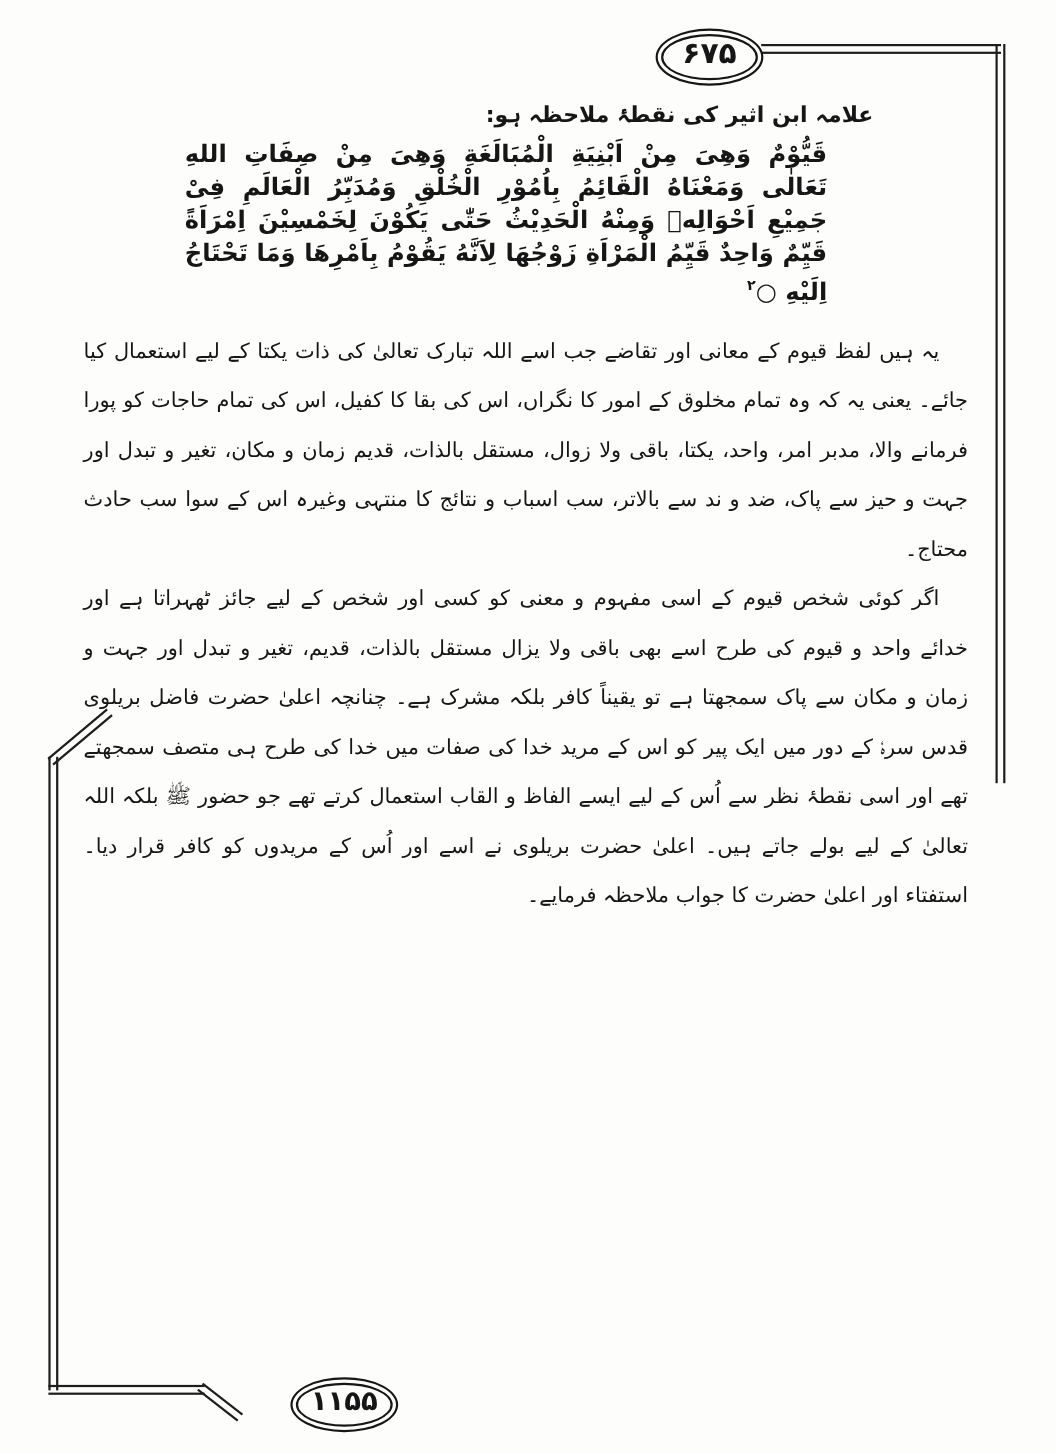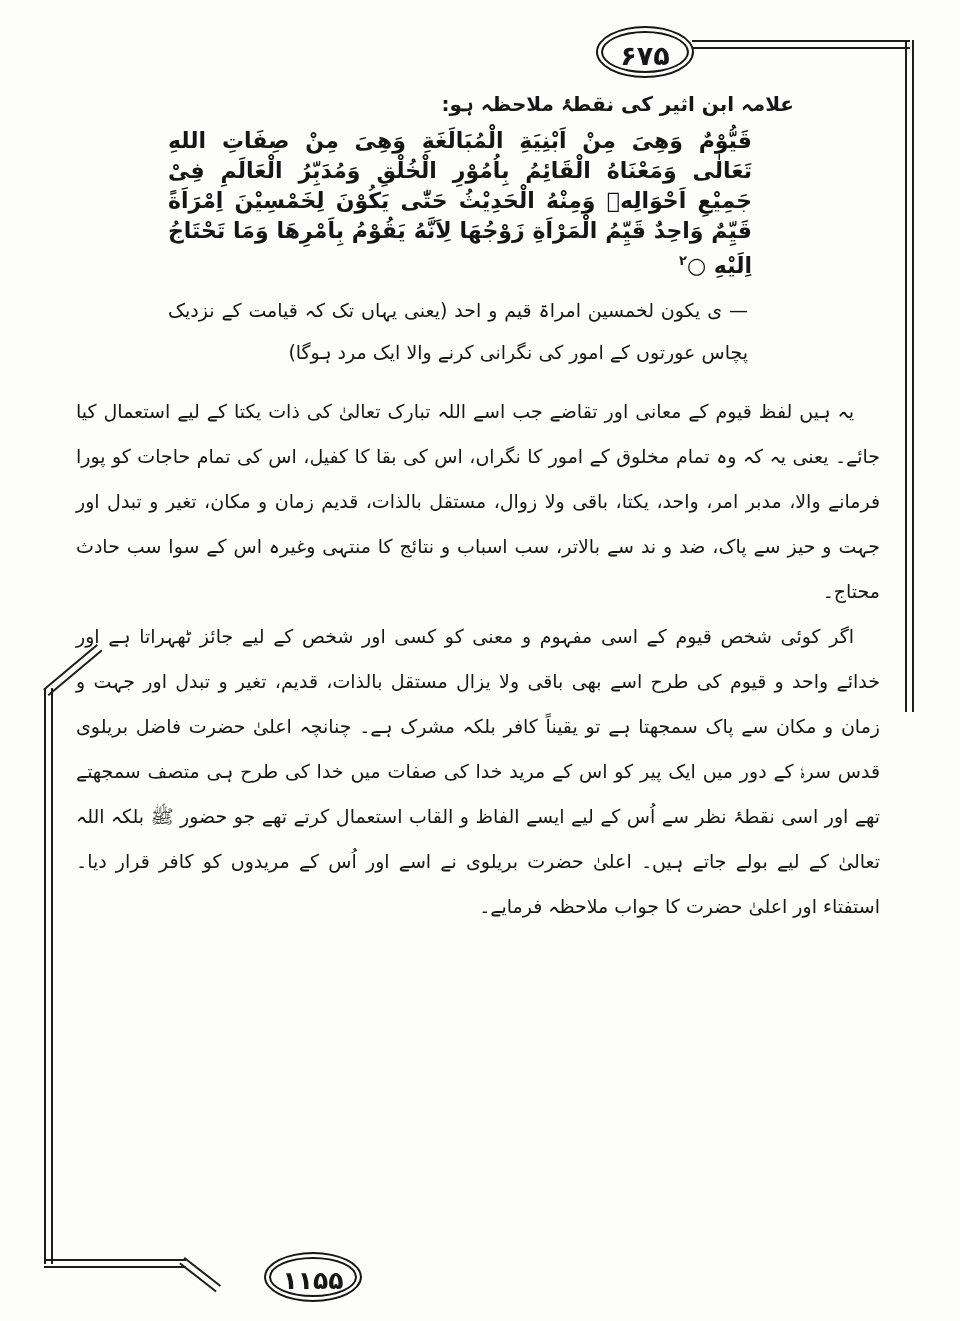--- a/index.html
+++ b/index.html
@@ -38,21 +38,21 @@
     position: absolute;
     border: 2px solid #161616;
     border-radius: 50%;
     background: #fdfdfc;
     box-sizing: border-box;
   }
   .cart-inner {
     position: absolute; inset: 3px;
     border: 2px solid #161616;
     border-radius: 50%;
-    display: flex; align-items: flex-end; justify-content: center;
+    display: flex; align-items: flex-start; justify-content: center;
     font-weight: bold;
   }
   .top-cart    { top: 26px;   left: 596px; width: 98px; height: 52px; font-size: 27px; }
   .bottom-cart { top: 1252px; left: 264px; width: 98px; height: 50px; font-size: 25px; }
 
   
   .content {
     position: absolute;
     top: 92px; left: 76px; right: 80px;
   }
@@ -108,21 +108,20 @@
 
   <div class="content">
 
     <div class="upper">
       <div class="heading">علامہ ابن اثیر کی نقطۂ ملاحظہ ہو:</div>
 
       <div class="arabic">
         <span>قَيُّوْمٌ وَهِىَ مِنْ اَبْنِيَةِ الْمُبَالَغَةِ وَهِىَ مِنْ صِفَاتِ اللهِ تَعَالٰى وَمَعْنَاهُ الْقَائِمُ بِاُمُوْرِ الْخُلْقِ وَمُدَبِّرُ الْعَالَمِ فِىْ جَمِيْعِ اَحْوَالِهٖ وَمِنْهُ الْحَدِيْثُ حَتّٰى يَكُوْنَ لِخَمْسِيْنَ اِمْرَاَةً قَيِّمٌ وَاحِدٌ قَيِّمُ الْمَرْاَةِ زَوْجُهَا لِاَنَّهُ يَقُوْمُ بِاَمْرِهَا وَمَا تَحْتَاجُ اِلَيْهِ ○</span><sup>۲</sup>
       </div>
 
-      <p class="urdu gloss">— ی یکون لخمسین امراۃ قیم و احد (یعنی یہاں تک کہ قیامت کے نزدیک پچاس عورتوں کے امور کی نگرانی کرنے والا ایک مرد ہوگا)</p>
     </div>
 
     <div class="lower">
       <p class="urdu indent">یہ ہیں لفظ قیوم کے معانی اور تقاضے جب اسے اللہ تبارک تعالیٰ کی ذات یکتا کے لیے استعمال کیا جائے۔ یعنی یہ کہ وہ تمام مخلوق کے امور کا نگراں، اس کی بقا کا کفیل، اس کی تمام حاجات کو پورا فرمانے والا، مدبر امر، واحد، یکتا، باقی ولا زوال، مستقل بالذات، قدیم زمان و مکان، تغیر و تبدل اور جہت و حیز سے پاک، ضد و ند سے بالاتر، سب اسباب و نتائج کا منتہی وغیرہ اس کے سوا سب حادث محتاج۔</p>
       <p class="urdu indent">اگر کوئی شخص قیوم کے اسی مفہوم و معنی کو کسی اور شخص کے لیے جائز ٹھہراتا ہے اور خدائے واحد و قیوم کی طرح اسے بھی باقی ولا یزال مستقل بالذات، قدیم، تغیر و تبدل اور جہت و زمان و مکان سے پاک سمجھتا ہے تو یقیناً کافر بلکہ مشرک ہے۔ چنانچہ اعلیٰ حضرت فاضل بریلوی قدس سرہٗ کے دور میں ایک پیر کو اس کے مرید خدا کی صفات میں خدا کی طرح ہی متصف سمجھتے تھے اور اسی نقطۂ نظر سے اُس کے لیے ایسے الفاظ و القاب استعمال کرتے تھے جو حضور ﷺ بلکہ اللہ تعالیٰ کے لیے بولے جاتے ہیں۔ اعلیٰ حضرت بریلوی نے اسے اور اُس کے مریدوں کو کافر قرار دیا۔ استفتاء اور اعلیٰ حضرت کا جواب ملاحظہ فرمایے۔</p>
     </div>
 
   </div>
 </div>
 

